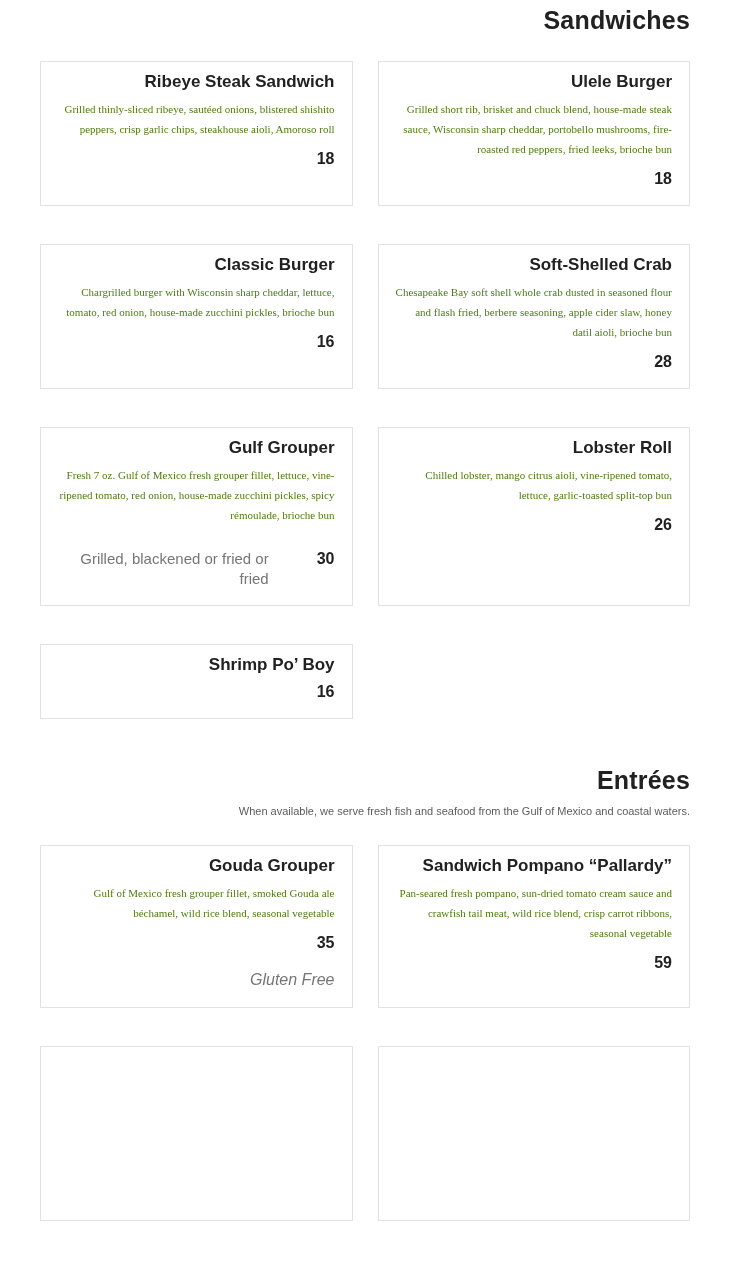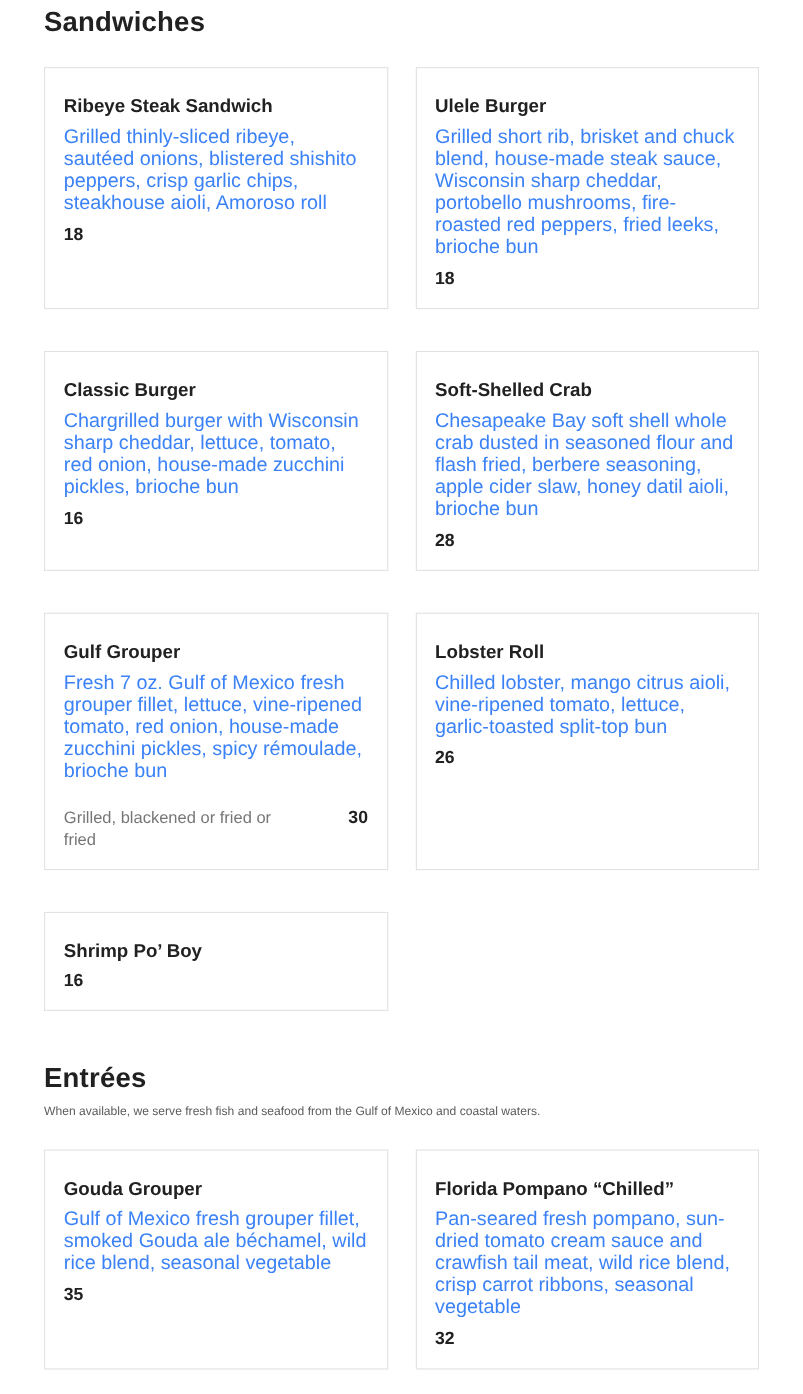--- a/index.html
+++ b/index.html
@@ -5,21 +5,21 @@
   * { box-sizing: border-box; }
   html, body { margin: 0; padding: 0; }
   body {
     width: 730px;
     height: 1267px;
     overflow: hidden;
     background: #ffffff;
     font-family: "Liberation Sans", sans-serif;
     padding: 5px 40px 0 40px;
   }
-  .menu-section { margin: 0; }
+  .menu-section { margin: 0; text-align: right; }
   .menu-section + .menu-section { margin-top: 46px; }
   .section-title {
     font-size: 25px;
     line-height: 30px;
     font-weight: 700;
     color: #212121;
     margin: 0 0 26px 0;
     letter-spacing: 0.2px;
   }
   .section-subtitle {
@@ -30,37 +30,38 @@
   }
   .card-grid {
     display: grid;
     grid-template-columns: 1fr 1fr;
     column-gap: 25px;
     row-gap: 38px;
   }
   .card {
     border: 1px solid #e2e2e2;
     background: #ffffff;
-    padding: 24px 17px 16px 17px;
+    padding: 9px 17px 16px 17px;
     display: flex;
     flex-direction: column;
   }
   .card-cut { min-height: 175px; }
   .item-title {
     font-size: 17px;
     line-height: 22px;
     font-weight: 700;
     color: #212121;
     margin: 0 0 6px 0;
   }
   .item-desc {
-    font-size: 18px;
+    font-size: 11px;
     line-height: 20px;
-    color: #3b82f6;
+    color: #4d7c0f;
     margin: 0 0 10px 0;
+    font-family: Liberation Serif, serif;
   }
   .item-price {
     font-size: 16px;
     line-height: 20px;
     font-weight: 700;
     color: #212121;
   }
   .variant-row {
     margin-top: auto;
     padding-top: 14px;
@@ -138,26 +139,27 @@
 
 <section class="menu-section">
   <h2 class="section-title">Entrées</h2>
   <p class="section-subtitle">When available, we serve fresh fish and seafood from the Gulf of Mexico and coastal waters.</p>
   <div class="card-grid">
 
     <div class="card">
       <h3 class="item-title">Gouda Grouper</h3>
       <p class="item-desc">Gulf of Mexico fresh grouper fillet, smoked Gouda ale béchamel, wild rice blend, seasonal vegetable</p>
       <div class="item-price">35</div>
+      <div class="item-note">Gluten Free</div>
     </div>
 
     <div class="card">
-      <h3 class="item-title">Florida Pompano “Chilled”</h3>
+      <h3 class="item-title">Sandwich Pompano “Pallardy”</h3>
       <p class="item-desc">Pan-seared fresh pompano, sun-dried tomato cream sauce and crawfish tail meat, wild rice blend, crisp carrot ribbons, seasonal vegetable</p>
-      <div class="item-price">32</div>
+      <div class="item-price">59</div>
     </div>
 
     <div class="card card-cut">
       
     </div>
 
     <div class="card card-cut">
       
     </div>
 

